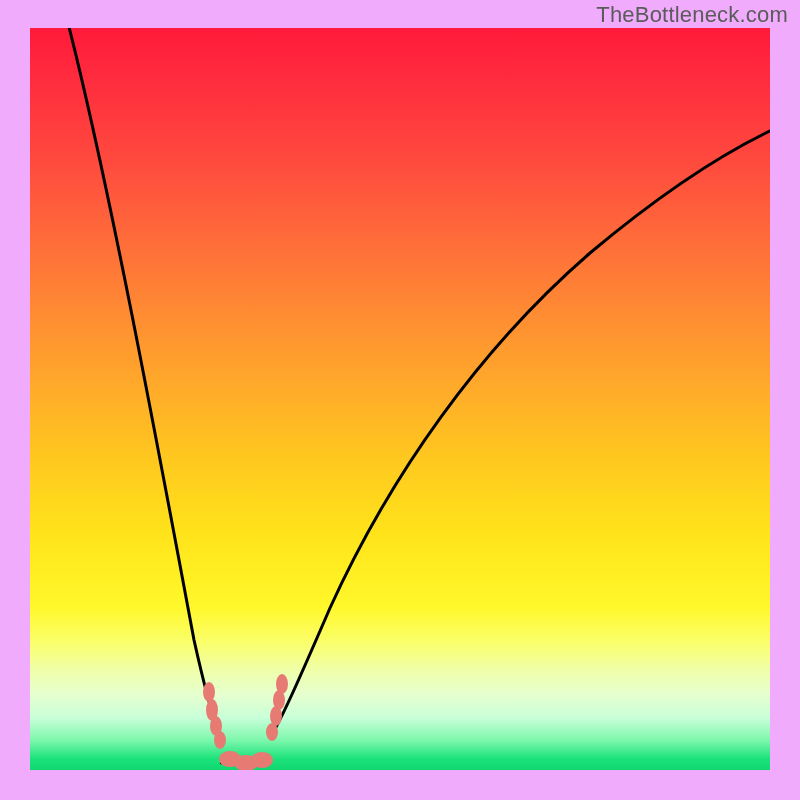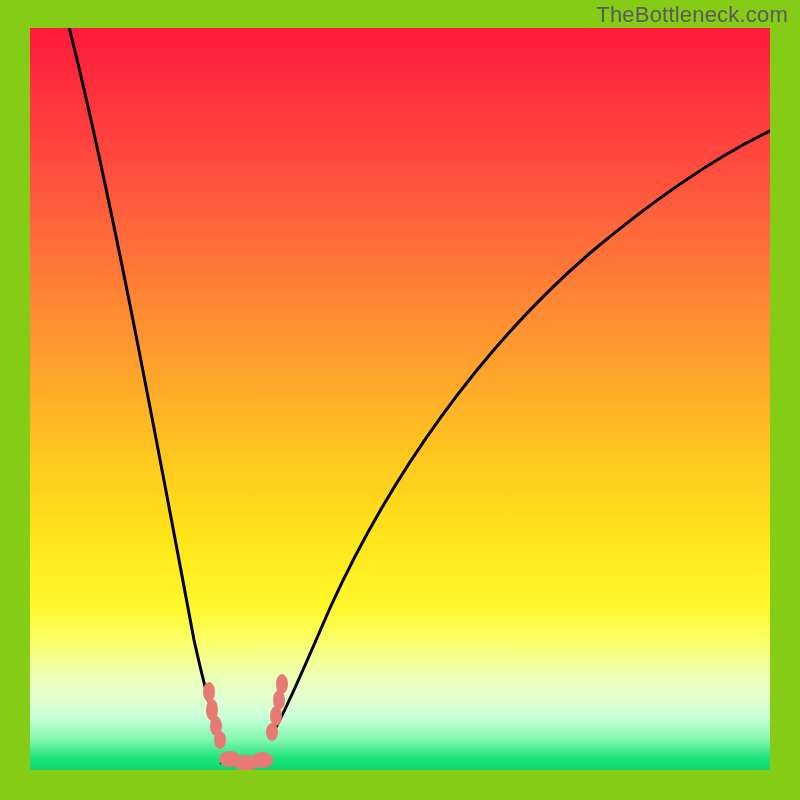--- a/index.html
+++ b/index.html
@@ -1,21 +1,21 @@
 <!DOCTYPE html>
 <html><head>
 <meta charset="utf-8">
 <style>
   * { margin: 0; padding: 0; box-sizing: border-box; }
   html, body { width: 800px; height: 800px; overflow: hidden; background: #000; }
   .frame {
     position: relative;
     width: 800px;
     height: 800px;
-    background: #84cc16;
+    background: #f0abfc;
   }
   .watermark {
     position: absolute;
     top: 2px;
     right: 12px;
     font-family: Arial, Helvetica, sans-serif;
     font-size: 22px;
     color: #5b5b5b;
     letter-spacing: 0.2px;
     z-index: 5;

